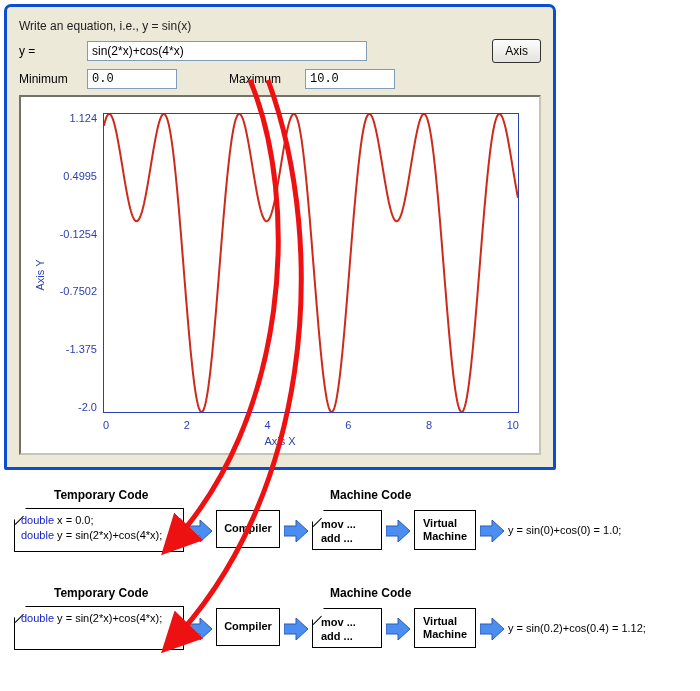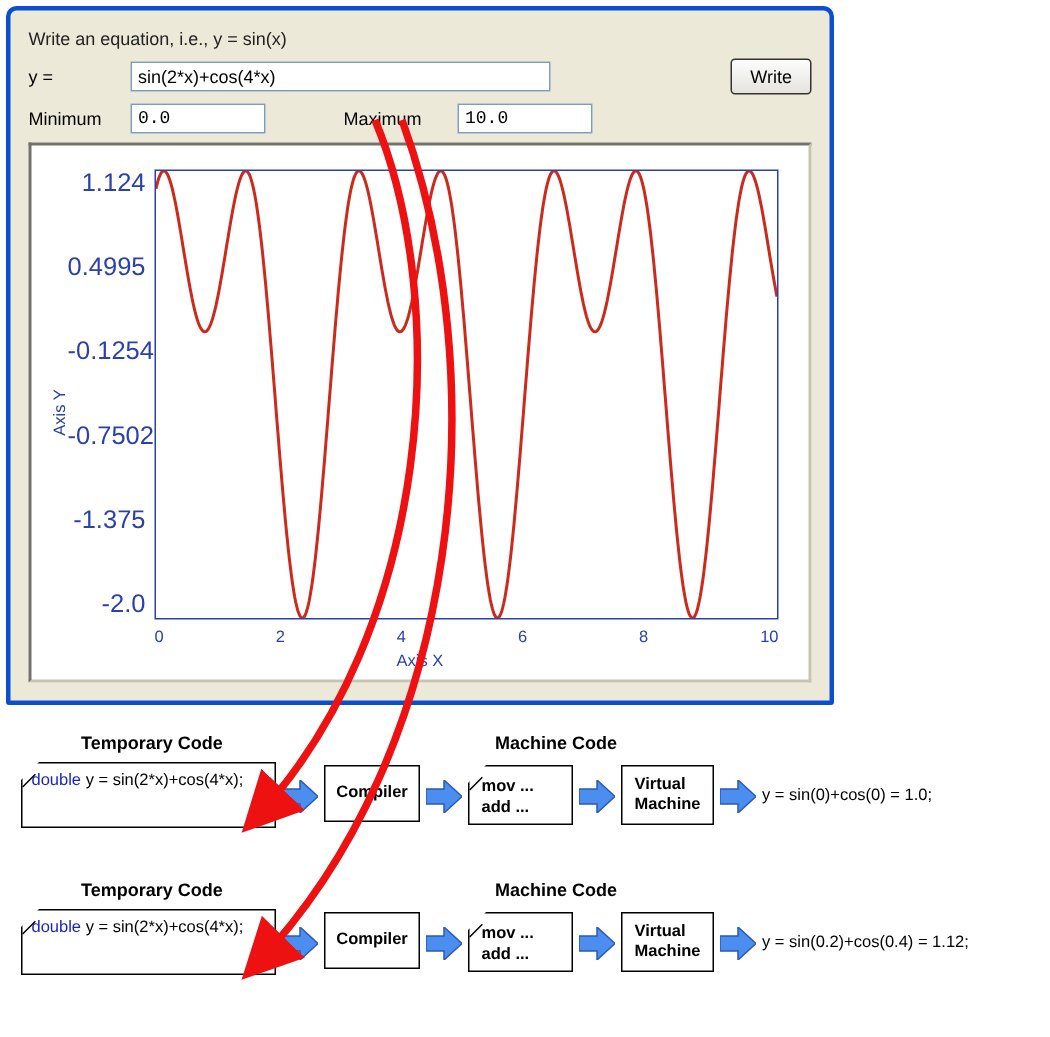--- a/index.html
+++ b/index.html
@@ -99,21 +99,21 @@
     bottom:-4px; left:50%;
     transform:translateX(-50%);
     font-size:11px;
     color:#2a3fb0;
   }
   .yticks {
     position:absolute; left:14px; top:5px; bottom:30px;
     width:52px;
     display:flex; flex-direction:column; justify-content:space-between;
     text-align:right;
-    font-size:17px; color:#2a3fb0;
+    font-size:11px; color:#2a3fb0;
   }
   .xticks {
     position:absolute; left:72px; right:10px; bottom:12px;
     display:flex; justify-content:space-between;
     font-size:11px; color:#2a3fb0;
   }
   .plotbox {
     position:absolute;
     left:72px; right:10px; top:6px; bottom:30px;
     border:1px solid #2a3fb0;
@@ -198,21 +198,21 @@
 </head>
 <body>
 
 <div class="window">
   <div class="client">
     <div class="instr">Write an equation, i.e., y = sin(x)</div>
     <div class="row">
       <div class="lbl">y =</div>
       <input class="txt eq" value="sin(2*x)+cos(4*x)" style="">
       <div style="flex:1"></div>
-      <button class="btn">Write</button>
+      <button class="btn">Axis</button>
     </div>
     <div class="row">
       <div class="lbl">Minimum</div>
       <input class="txt small" value="0.0" style="">
       <div style="width:40px"></div>
       <div class="midlbl">Maximum</div>
       <input class="txt small" value="10.0" style="">
     </div>
 
     <div class="plotwrap">
@@ -245,20 +245,21 @@
   </div>
 </div>
 
 <div class="diagram">
 
   <div class="diagrow">
     <div class="diaghdr" style="left:50px; top:0">Temporary Code</div>
     <div class="diaghdr" style="left:326px; top:0">Machine Code</div>
 
     <div class="codebox" style="left:10px; top:20px">
+      <div><span class="kw">double</span><span> x = 0.0;</span></div>
       <div><span class="kw">double</span><span> y = sin(2*x)+cos(4*x);</span></div>
     </div>
     <div class="arrow" style="left:184px; top:32px">
       <svg viewBox="0 0 24 22">
           <path d="M0 6 H12 V0 L24 11 L12 22 V16 H0 Z" fill="#4b8ef0" stroke="#2a5ab8"></path>
         </svg>
     </div>
     <div class="procbox" style="left:212px; top:22px; width:64px; height:38px">Compiler</div>
     <div class="arrow" style="left:280px; top:32px">
       <svg viewBox="0 0 24 22">

